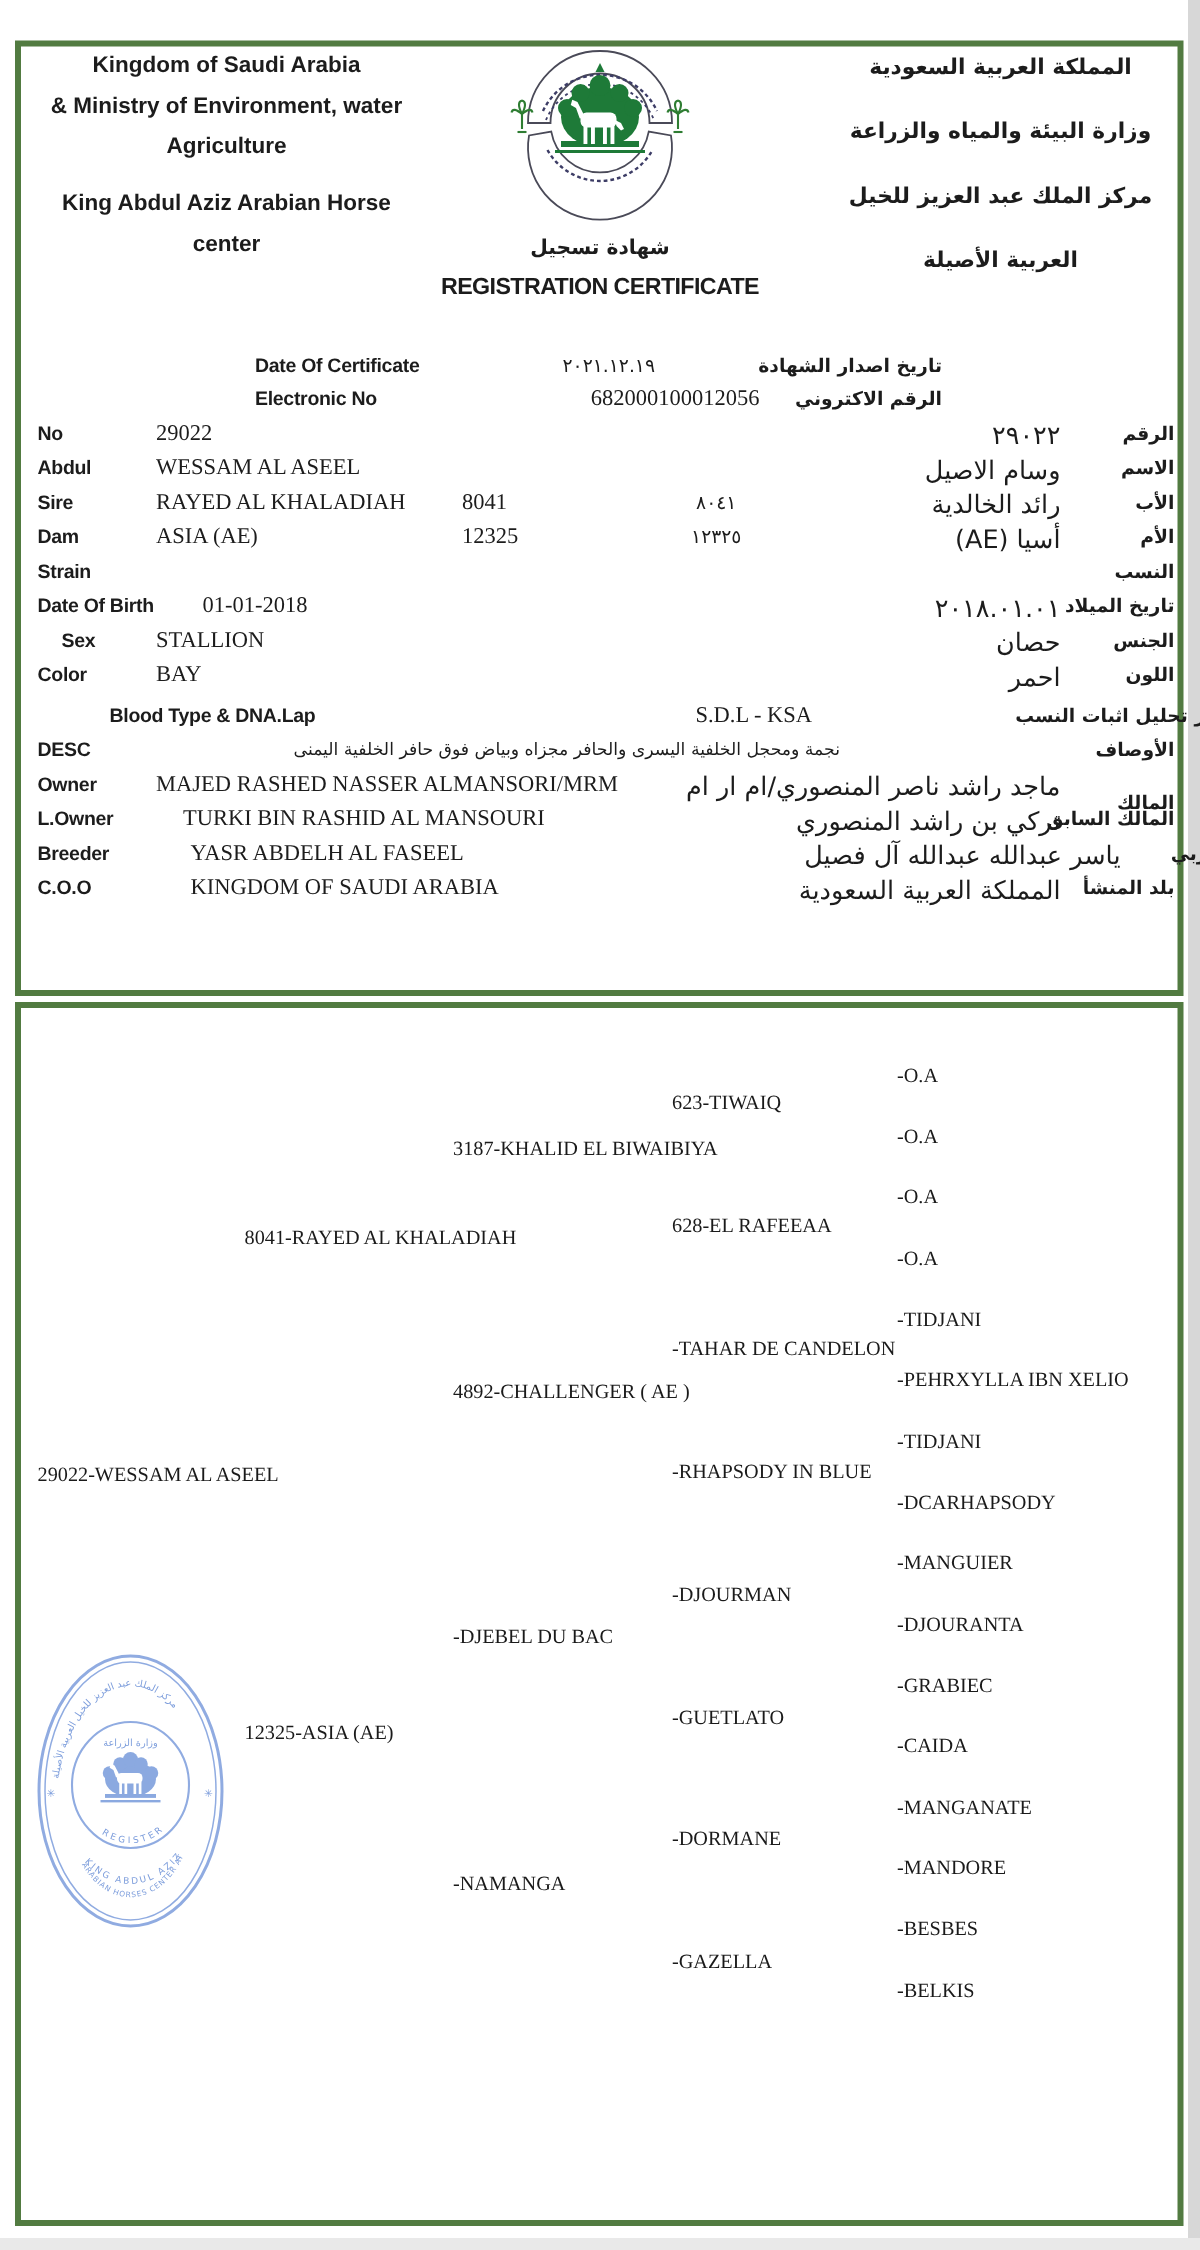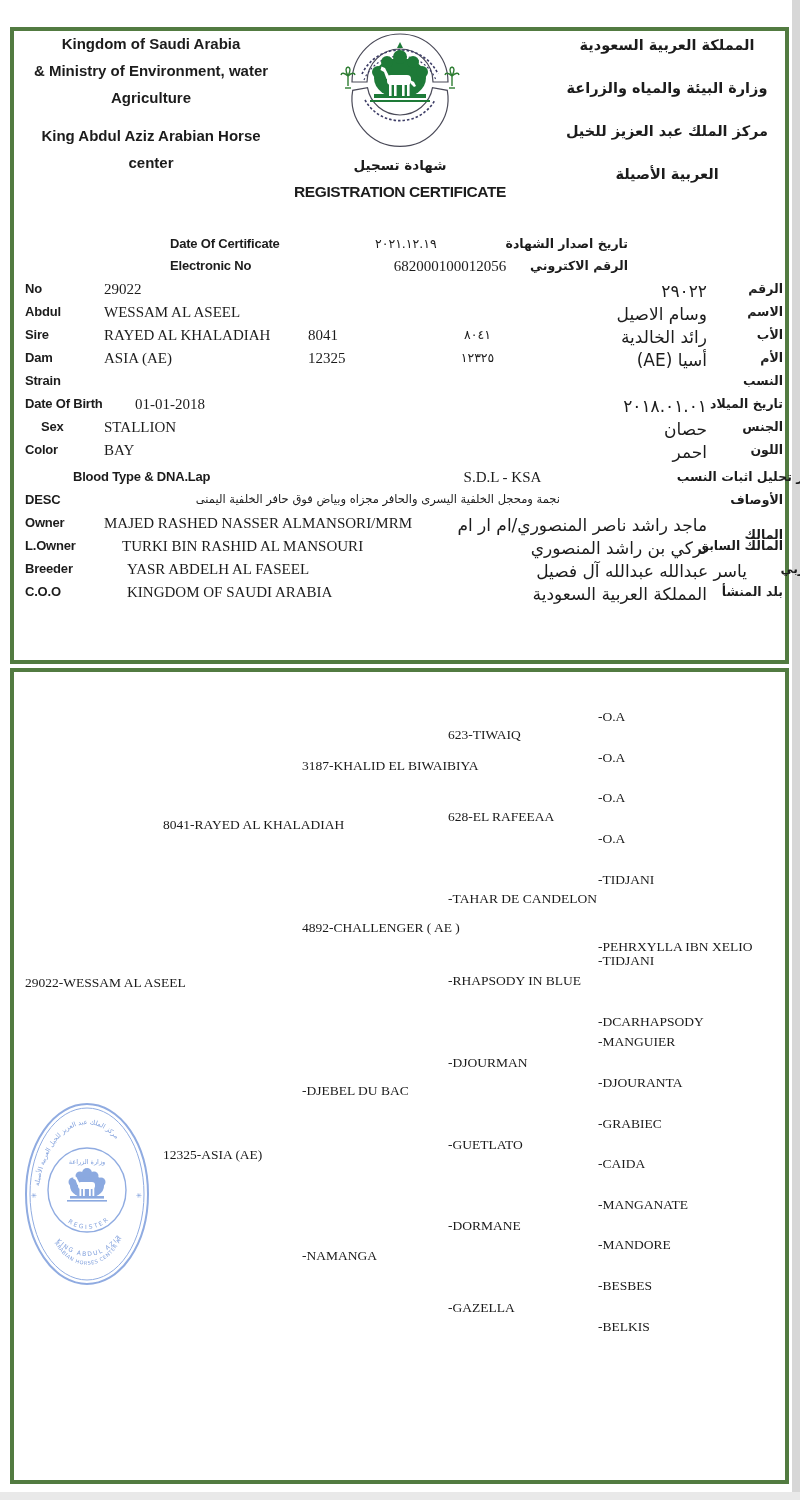--- a/index.html
+++ b/index.html
@@ -209,23 +209,23 @@
       <span class="ped-name" style="left: 448px; top: 973px;">-RHAPSODY IN BLUE</span>
       <span class="ped-name" style="left: 448px; top: 1055px;">-DJOURMAN</span>
       <span class="ped-name" style="left: 448px; top: 1137px;">-GUETLATO</span>
       <span class="ped-name" style="left: 448px; top: 1218px;">-DORMANE</span>
       <span class="ped-name" style="left: 448px; top: 1300px;">-GAZELLA</span>
       <span class="ped-name" style="left: 598px; top: 709px;">-O.A</span>
       <span class="ped-name" style="left: 598px; top: 750px;">-O.A</span>
       <span class="ped-name" style="left: 598px; top: 790px;">-O.A</span>
       <span class="ped-name" style="left: 598px; top: 831px;">-O.A</span>
       <span class="ped-name" style="left: 598px; top: 872px;">-TIDJANI</span>
-      <span class="ped-name" style="left: 598px; top: 912px; margin-top: 27px;">-PEHRXYLLA IBN XELIO</span>
+      <span class="ped-name" style="left: 598px; top: 912px;">-PEHRXYLLA IBN XELIO</span>
       <span class="ped-name" style="left: 598px; top: 953px;">-TIDJANI</span>
-      <span class="ped-name" style="left: 598px; top: 994px; margin-top: 20px;">-DCARHAPSODY</span>
+      <span class="ped-name" style="left: 598px; top: 994px;">-DCARHAPSODY</span>
       <span class="ped-name" style="left: 598px; top: 1034px;">-MANGUIER</span>
       <span class="ped-name" style="left: 598px; top: 1075px;">-DJOURANTA</span>
       <span class="ped-name" style="left: 598px; top: 1116px;">-GRABIEC</span>
       <span class="ped-name" style="left: 598px; top: 1156px;">-CAIDA</span>
       <span class="ped-name" style="left: 598px; top: 1197px;">-MANGANATE</span>
       <span class="ped-name" style="left: 598px; top: 1237px;">-MANDORE</span>
       <span class="ped-name" style="left: 598px; top: 1278px;">-BESBES</span>
       <span class="ped-name" style="left: 598px; top: 1319px;">-BELKIS</span>
     </div>
 

